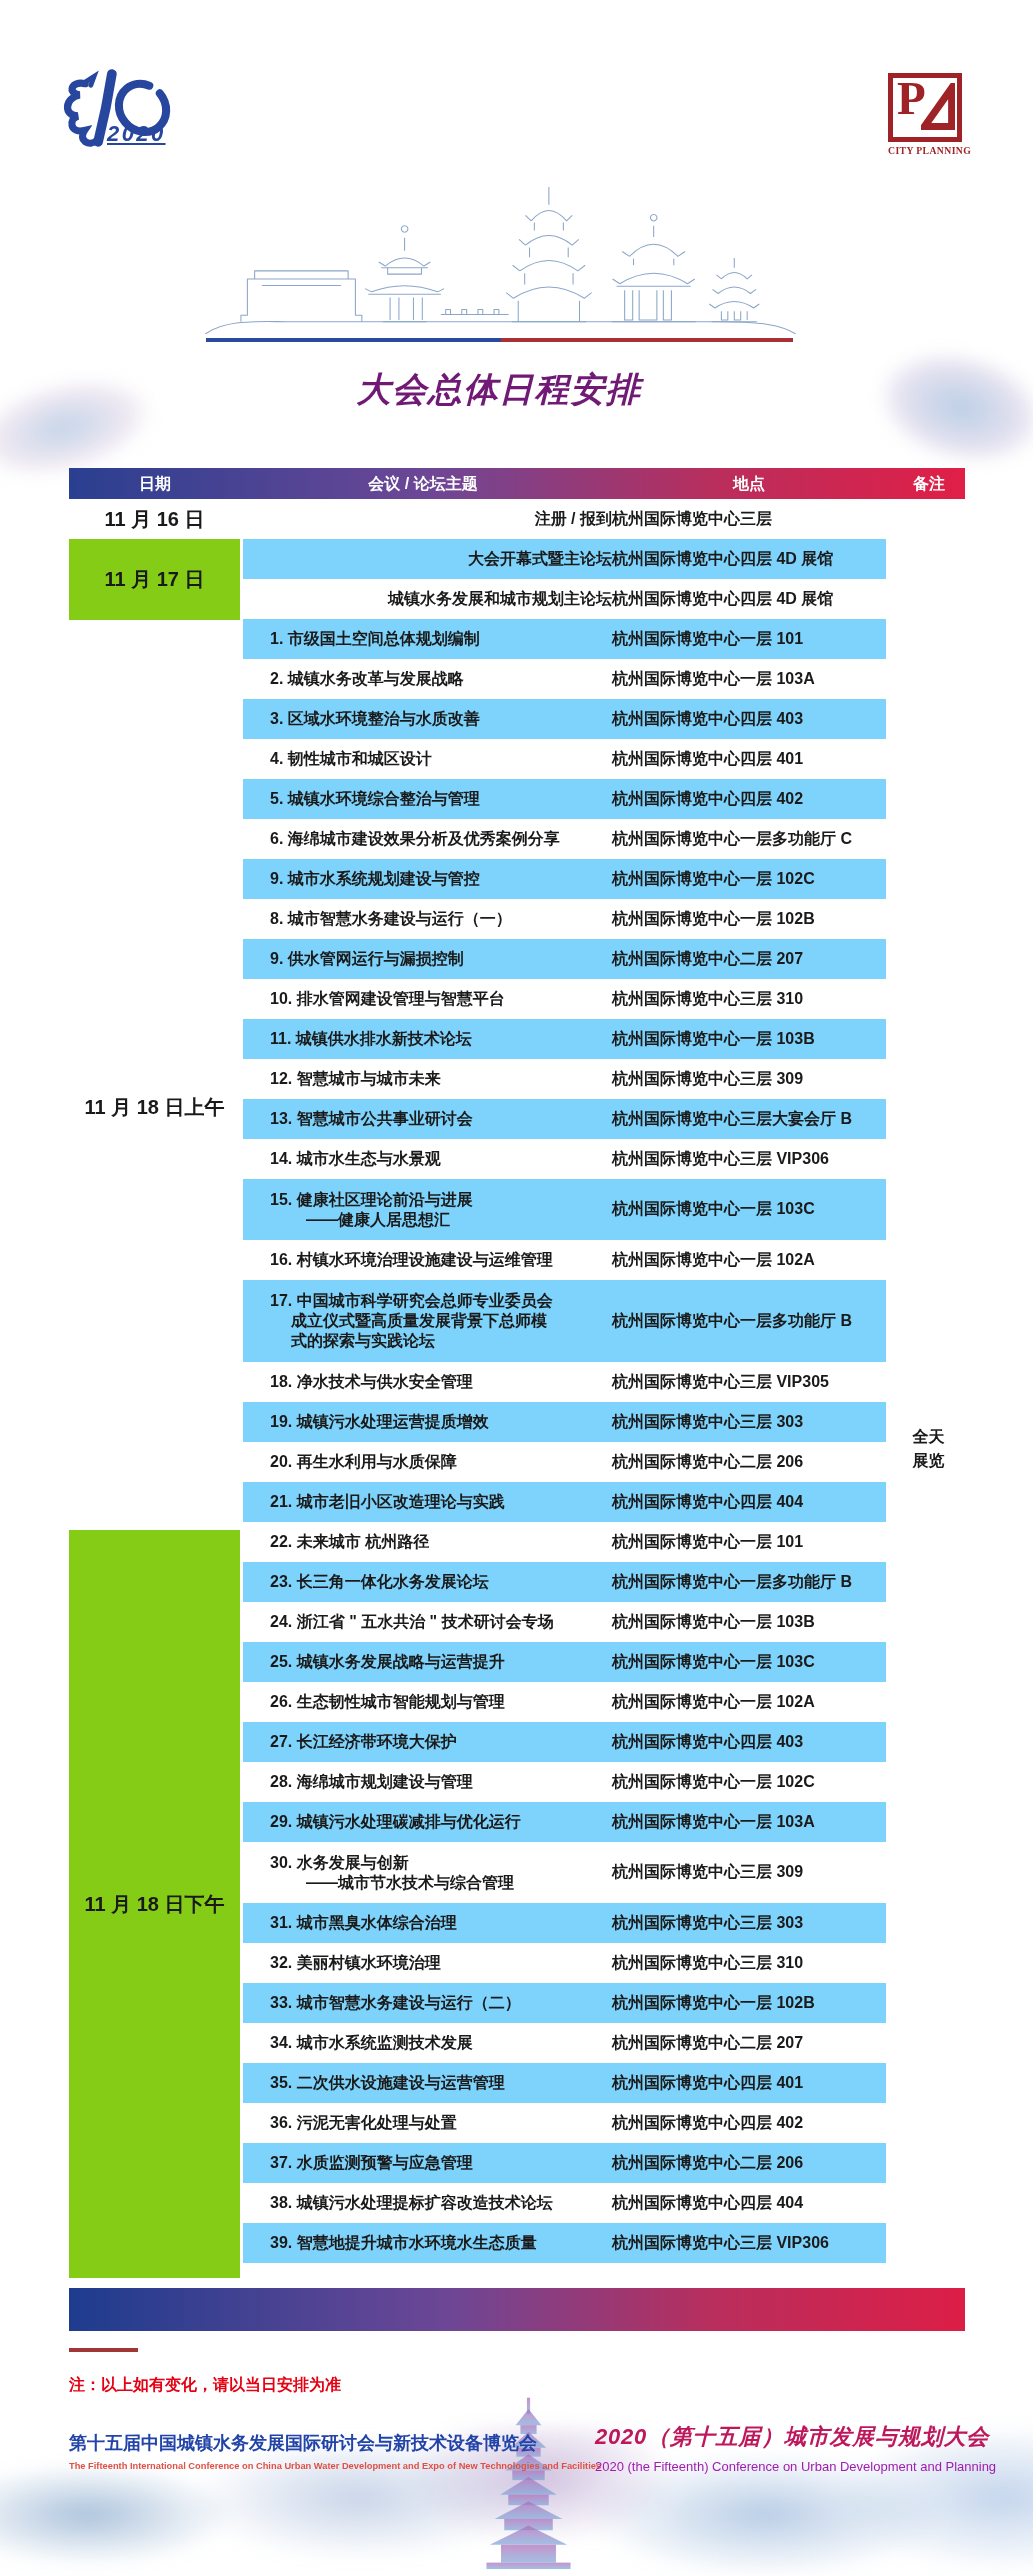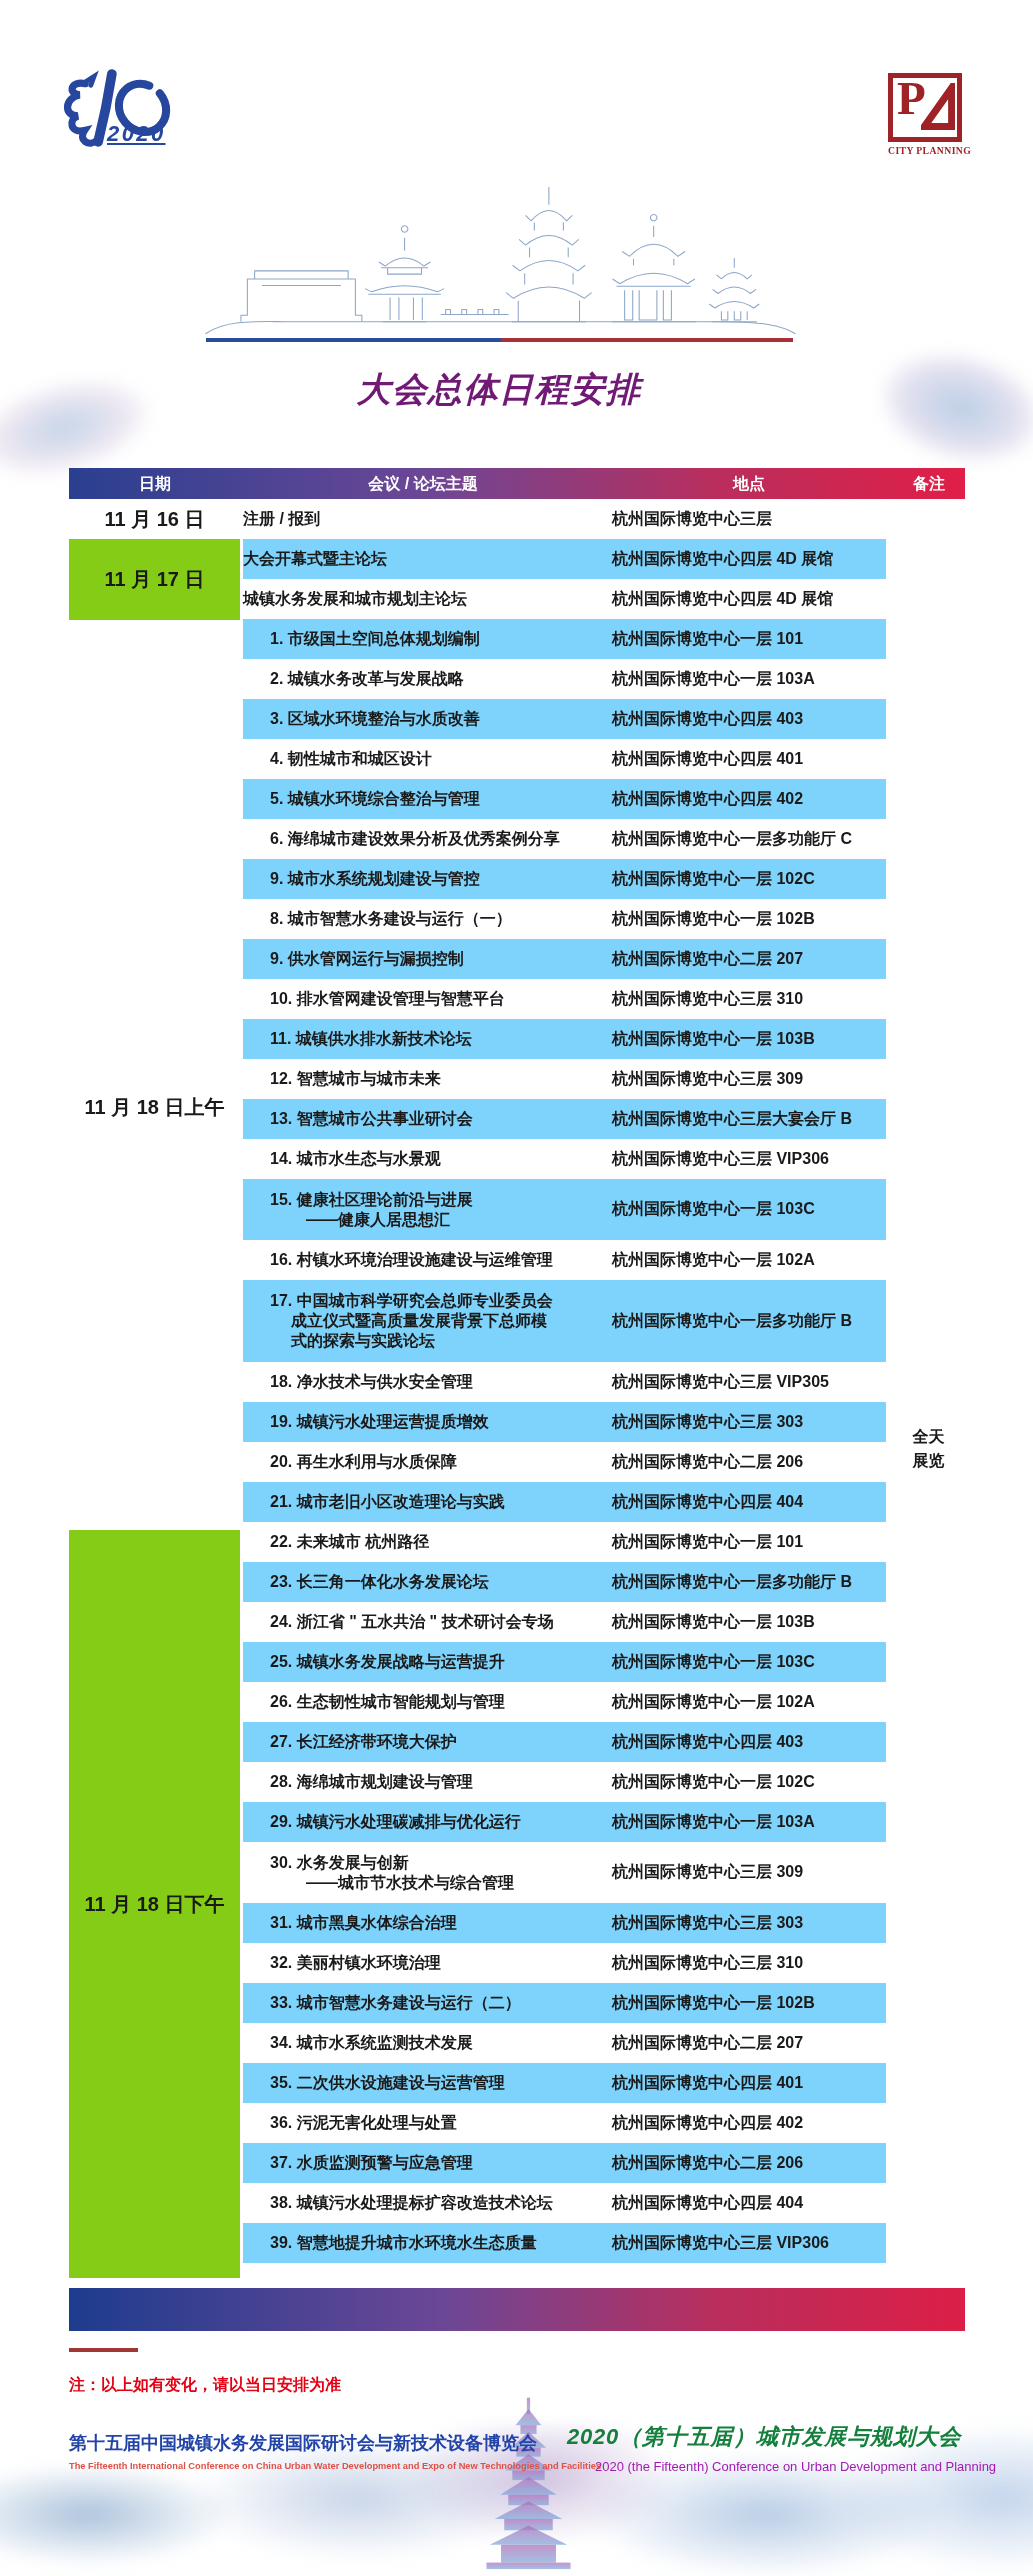--- a/index.html
+++ b/index.html
@@ -40,37 +40,37 @@
   .table{position:absolute;left:69px;top:468px;width:896px;}
   .thead{position:relative;height:31px;color:#fff;font-size:16px;font-weight:bold;
     background:linear-gradient(to right,#2a3f90 0%,#6c4796 40%,#b92e5d 72%,#e01f47 100%);}
   .thead span{position:absolute;top:50%;transform:translate(-50%,-50%);white-space:nowrap;}
   .row{display:flex;}
   .row.h1{height:40px;} .row.h2{height:61px;} .row.h3{height:82px;}
   .cell-main{margin-left:174px;width:643px;display:flex;background:transparent;}
   .row.gray .cell-main{background:#7dd3fc;}
   .topic{width:369px;box-sizing:border-box;padding-left:27px;display:flex;flex-direction:column;
     justify-content:center;font-size:16px;font-weight:bold;line-height:20px;}
-  .topic.centered{padding-left:0;align-items:flex-start;text-align:center;}
+  .topic.centered{padding-left:0;align-items:flex-end;text-align:center;}
   .tl.ind1{padding-left:21px;} .tl.ind2{padding-left:36px;}
   .loc{flex:1;display:flex;align-items:center;font-size:16px;font-weight:bold;white-space:nowrap;}
   .datecell{position:absolute;left:0;width:171px;display:flex;align-items:center;justify-content:center;
     font-size:20px;font-weight:bold;white-space:nowrap;}
   .datecell.gray{background:#84cc16;}
   .remark{position:absolute;left:823px;width:73px;transform:translateY(-50%);text-align:center;
     font-size:16px;font-weight:bold;line-height:24px;}
   
   .grad-bar{position:absolute;left:69px;top:2288px;width:896px;height:43px;
     background:linear-gradient(to right,#1e3c8e 0%,#6c4796 42%,#b92e5d 72%,#dc1e46 100%);}
   .red-dash{position:absolute;left:69px;top:2348px;width:69px;height:4px;background:#a03636;}
   .footnote{position:absolute;left:69px;top:2375px;font-size:16px;font-weight:bold;color:#e60012;white-space:nowrap;}
   .foot-left-title{position:absolute;left:69px;top:2431px;font-size:18px;font-weight:bold;color:#2243a8;white-space:nowrap;}
   .foot-left-sub{position:absolute;left:69px;top:2461px;font-size:9.3px;font-weight:bold;color:#e05045;white-space:nowrap;}
-  .foot-right-title{position:absolute;left:567px;top:2422px;font-size:22px;font-weight:bold;font-style:italic;
-    color:#15803d;white-space:nowrap;letter-spacing:0.8px;}
+  .foot-right-title{position:absolute;left:595px;top:2422px;font-size:22px;font-weight:bold;font-style:italic;
+    color:#be185d;white-space:nowrap;letter-spacing:0.8px;}
   .foot-right-sub{position:absolute;left:595px;top:2459px;font-size:13px;color:#a21caf;white-space:nowrap;}
   .pagoda{position:absolute;left:480px;top:2396px;}
 </style>
 </head>
 <body>
 
 <div class="page">
 
   <div class="wash wash-left"></div>
   <div class="wash wash-right"></div>

